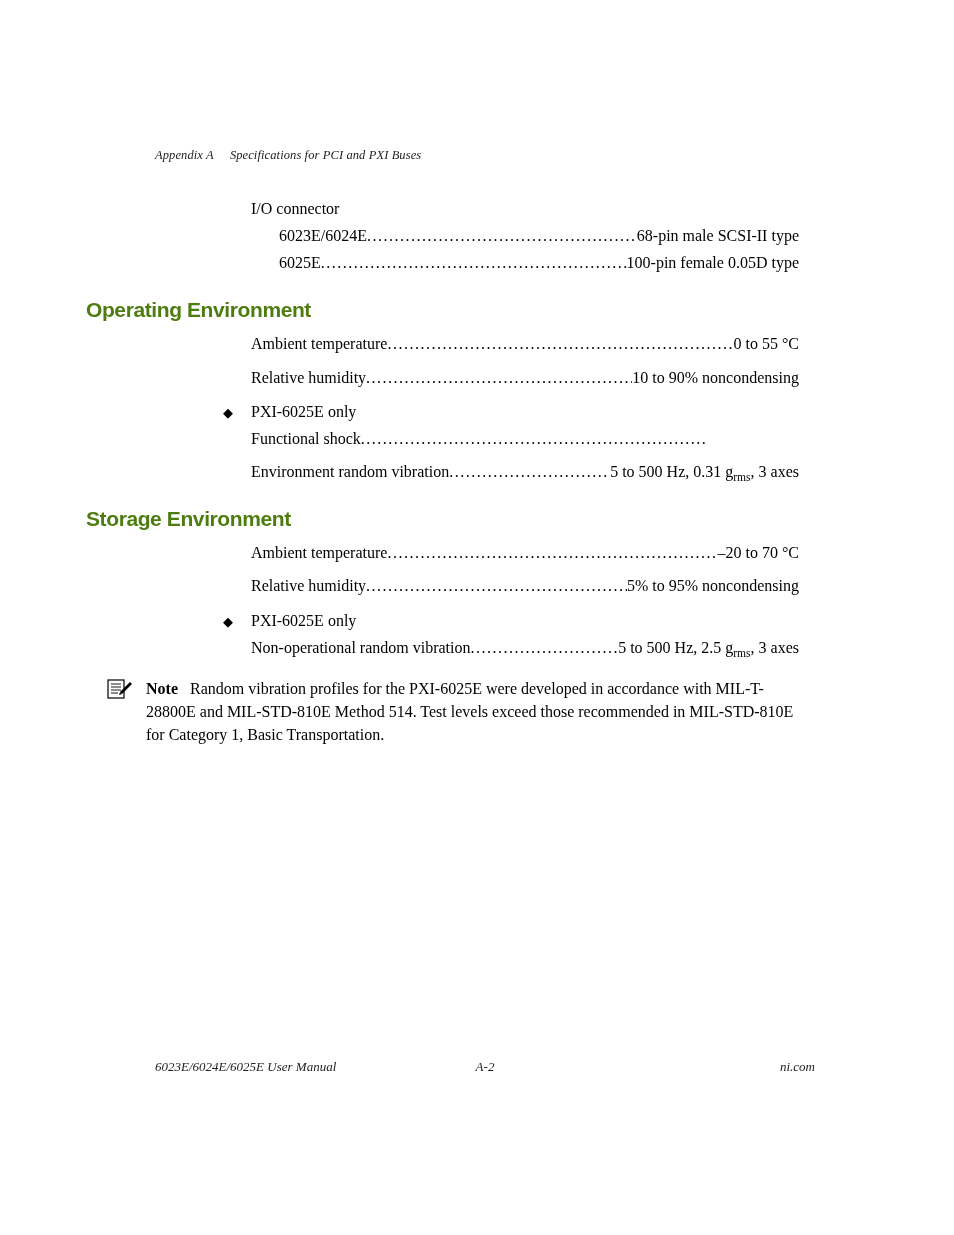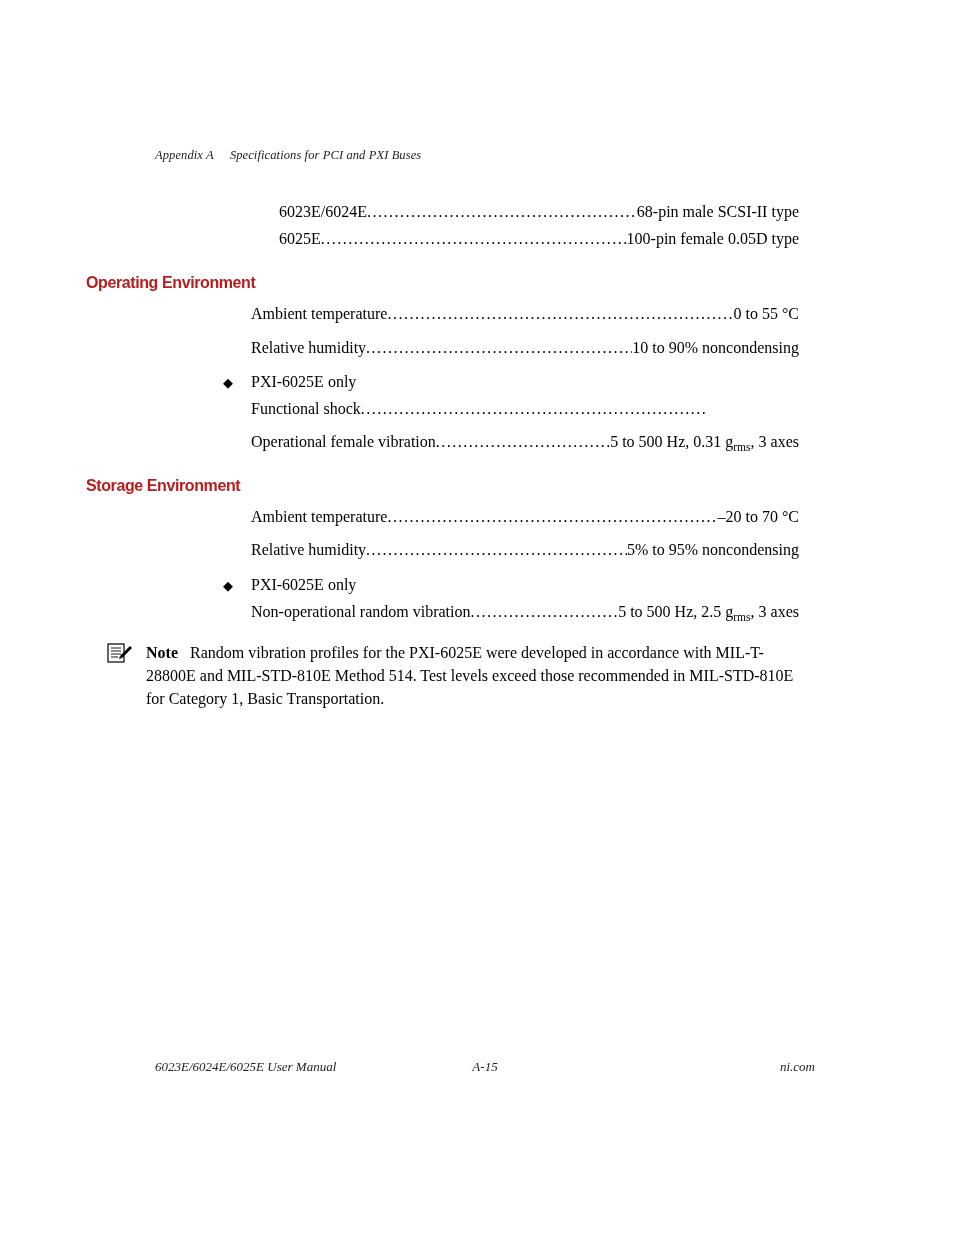--- a/index.html
+++ b/index.html
@@ -61,22 +61,22 @@
     white-space: nowrap;
   }
   .spec-value.multi {
     white-space: normal;
     width: 245px;
     flex: 0 0 245px;
   }
   .section-heading {
     font-family: Arial, Helvetica, sans-serif;
     font-weight: bold;
-    font-size: 16px;
-    color: #b91c1c;
+    font-size: 21px;
+    color: #4d7c0f;
     margin: 24px 0 10px 0;
     letter-spacing: -0.4px;
   }
   .section-heading.first {
     margin-top: 24px;
   }
   .bullet-row {
     display: flex;
     align-items: baseline;
     margin-left: 137px;
@@ -136,20 +136,21 @@
 
 <div class="page">
 
   <div class="running-header">
     <span>Appendix A</span>&nbsp;&nbsp;&nbsp;&nbsp;&nbsp;<span>Specifications for PCI and PXI Buses</span>
   </div>
 
   <div class="content">
 
     <div class="spec-block">
+      <div class="spec-heading-inblock">I/O connector</div>
       <div class="spec-row indent">
         <span class="spec-label">6023E/6024E</span>
         <span class="spec-dots">...............................................................</span>
         <span class="spec-value">68-pin male SCSI-II type</span>
       </div>
       <div class="spec-row indent">
         <span class="spec-label">6025E</span>
         <span class="spec-dots">...............................................................</span>
         <span class="spec-value">100-pin female 0.05D type</span>
       </div>
@@ -174,21 +175,21 @@
       <span class="bullet-glyph">◆</span>
       <span>PXI-6025E only</span>
     </div>
 
     <div class="spec-block">
       <div class="spec-row" style="align-items:flex-start">
         <span class="spec-label">Functional shock</span>
         <span class="spec-dots">...............................................................</span>
       </div>
       <div class="spec-row" style="margin-top:10px">
-        <span class="spec-label">Operational female vibration</span>
+        <span class="spec-label">Environment random vibration</span>
         <span class="spec-dots">...............................................................</span>
         <span class="spec-value">5 to 500 Hz, 0.31 g<sub>rms</sub>, 3 axes</span>
       </div>
     </div>
 
     <h2 class="section-heading">Storage Environment</h2>
 
     <div class="spec-block">
       <div class="spec-row">
         <span class="spec-label">Ambient temperature</span>
@@ -229,17 +230,17 @@
       </div>
       <div class="note-text">
         <span class="note-label">Note</span>&nbsp;&nbsp;&nbsp;<span>Random vibration profiles for the PXI-6025E were developed in accordance with MIL-T-28800E and MIL-STD-810E Method 514. Test levels exceed those recommended in MIL-STD-810E for Category 1, Basic Transportation.</span>
       </div>
     </div>
 
   </div>
 
   <div class="footer">
     <span>6023E/6024E/6025E User Manual</span>
-    <span class="center">A-15</span>
+    <span class="center">A-2</span>
     <span>ni.com</span>
   </div>
 
 </div>
 
 </body></html>

